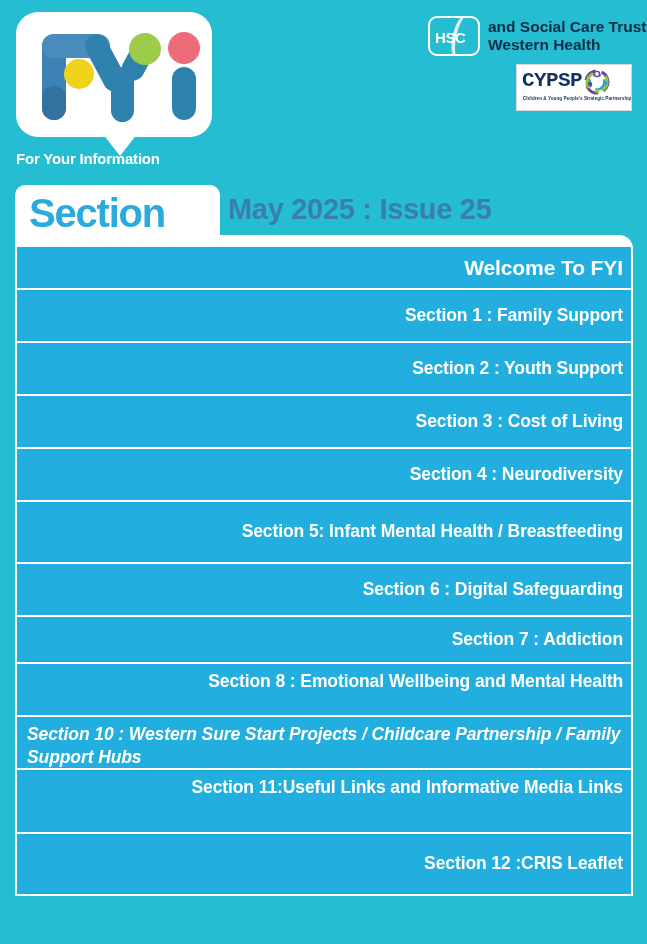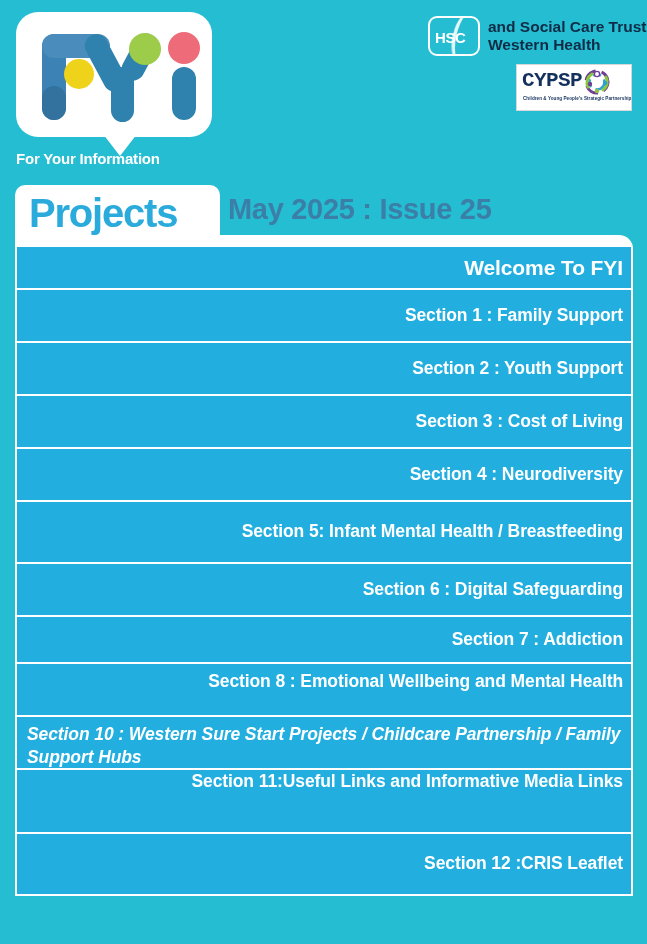--- a/index.html
+++ b/index.html
@@ -298,21 +298,21 @@
         </svg>
       </span>
     </div>
     <div class="cypsp-tag">Children &amp; Young People's Strategic Partnership</div>
   </div>
 </div>
 
 <div class="contents-bar">
   <div class="white-band"></div>
   <div class="contents-tab">
-    <span class="contents-tab-label">Projects</span>
+    <span class="contents-tab-label">Section</span>
   </div>
   <div class="issue-label">May 2025 : Issue 25</div>
 </div>
 
 <div class="contents-table" id="contents-table">
     <div class="row align-center welcome" style="height: 43px;">
       <span class="row-text">Welcome To FYI</span>
     </div>
     <div class="row align-center" style="height: 53px;">
       <span class="row-text">Section 1 : Family Support</span>
@@ -335,18 +335,18 @@
     <div class="row align-center" style="height: 47px;">
       <span class="row-text">Section 7 : Addiction</span>
     </div>
     <div class="row align-top" style="height: 53px;">
       <span class="row-text" style="padding-top: 6px;">Section 8 : Emotional Wellbeing and Mental Health</span>
     </div>
     <div class="row align-top" style="height: 53px;">
       <span class="row-text" style="padding-top: 6px; font-style: italic;">Section 10 : Western Sure Start Projects / Childcare Partnership / Family Support Hubs</span>
     </div>
     <div class="row align-top" style="height: 64px;">
-      <span class="row-text" style="">Section 11:Useful Links and Informative Media Links</span>
+      <span class="row-text" style="padding-top: 6px;">Section 11:Useful Links and Informative Media Links</span>
     </div>
     <div class="row align-center" style="height: 60px;">
       <span class="row-text">Section 12 :CRIS Leaflet</span>
     </div>
   </div>
 
 </body></html>

